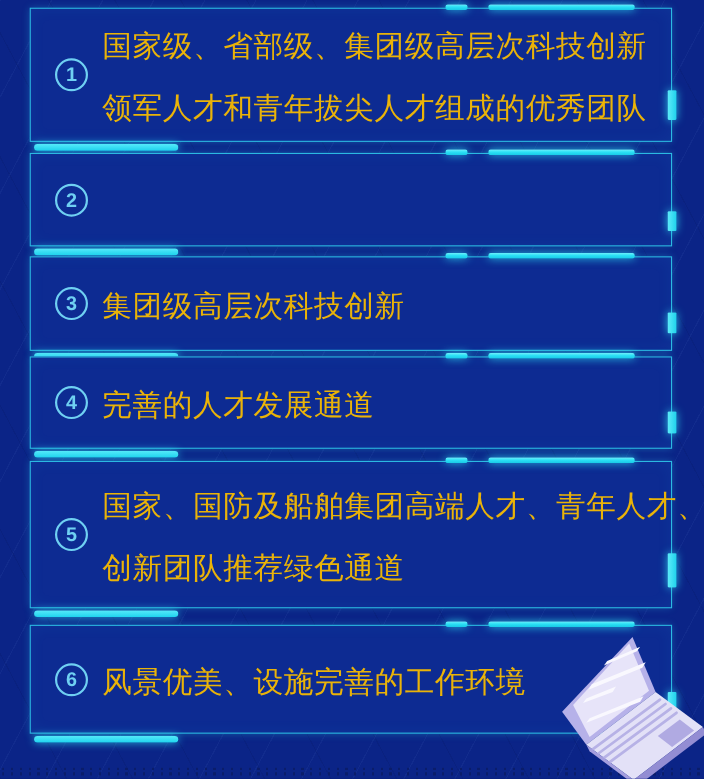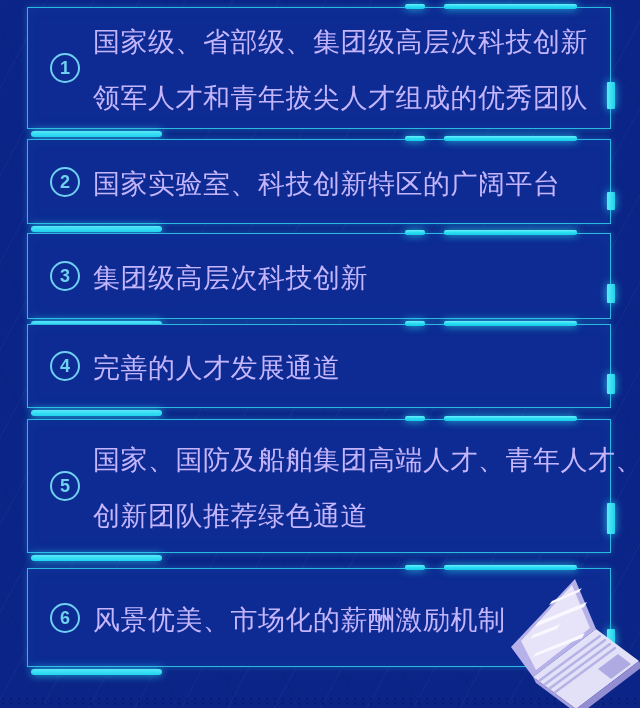--- a/index.html
+++ b/index.html
@@ -68,21 +68,21 @@
     border-radius:50%;
     color:#6fd0f2;
     font-size:18px;
     line-height:26px;
     text-align:center;
     font-weight:bold;
   }
   .lines{
     margin-left:13px;
     padding-top:4px;
-    color:#c4b5fd;
+    color:#eab308;
     font-size:27px;
     line-height:56px;
     letter-spacing:0.5px;
     white-space:nowrap;
   }
   .laptop{
     position:absolute;
     left:502px;top:577px;
     width:140px;height:135px;
     z-index:3;
@@ -118,23 +118,20 @@
       <div>领军人才和青年拔尖人才组成的优秀团队</div>
     </div>
   </section>
 
   <section class="card" style="top:139px;height:85px;">
     <span class="seg seg-short"></span>
     <span class="seg seg-long"></span>
     <span class="tick" style="top:52px;height:18px;"></span>
     <span class="underline"></span>
     <div class="num">2</div>
-    <div class="lines">
-      <div>国家实验室、科技创新特区的广阔平台</div>
-    </div>
   </section>
 
   <section class="card" style="top:233px;height:86px;">
     <span class="seg seg-short"></span>
     <span class="seg seg-long"></span>
     <span class="tick" style="top:50px;height:19px;"></span>
     <span class="underline"></span>
     <div class="num">3</div>
     <div class="lines">
       <div>集团级高层次科技创新</div>
@@ -164,21 +161,21 @@
     </div>
   </section>
 
   <section class="card" style="top:568px;height:99px;">
     <span class="seg seg-short"></span>
     <span class="seg seg-long"></span>
     <span class="tick" style="top:60px;height:19px;"></span>
     <span class="underline"></span>
     <div class="num">6</div>
     <div class="lines">
-      <div>风景优美、市场化的薪酬激励机制</div>
+      <div>风景优美、设施完善的工作环境</div>
     </div>
   </section>
 
   <svg class="laptop" viewBox="0 0 140 135" aria-hidden="true">
 
     <polygon points="73,2 9,70 31,100 94,52" fill="#b6b1e9"></polygon>
     <polygon points="70,8 19,64 34,93 88,51" fill="#e7e4f9"></polygon>
 
     <polygon points="50,24 80,11 77,15 47,28" fill="#f9f8fe"></polygon>
     <polygon points="36,45 85,25 82,30 33,50" fill="#f9f8fe"></polygon>

